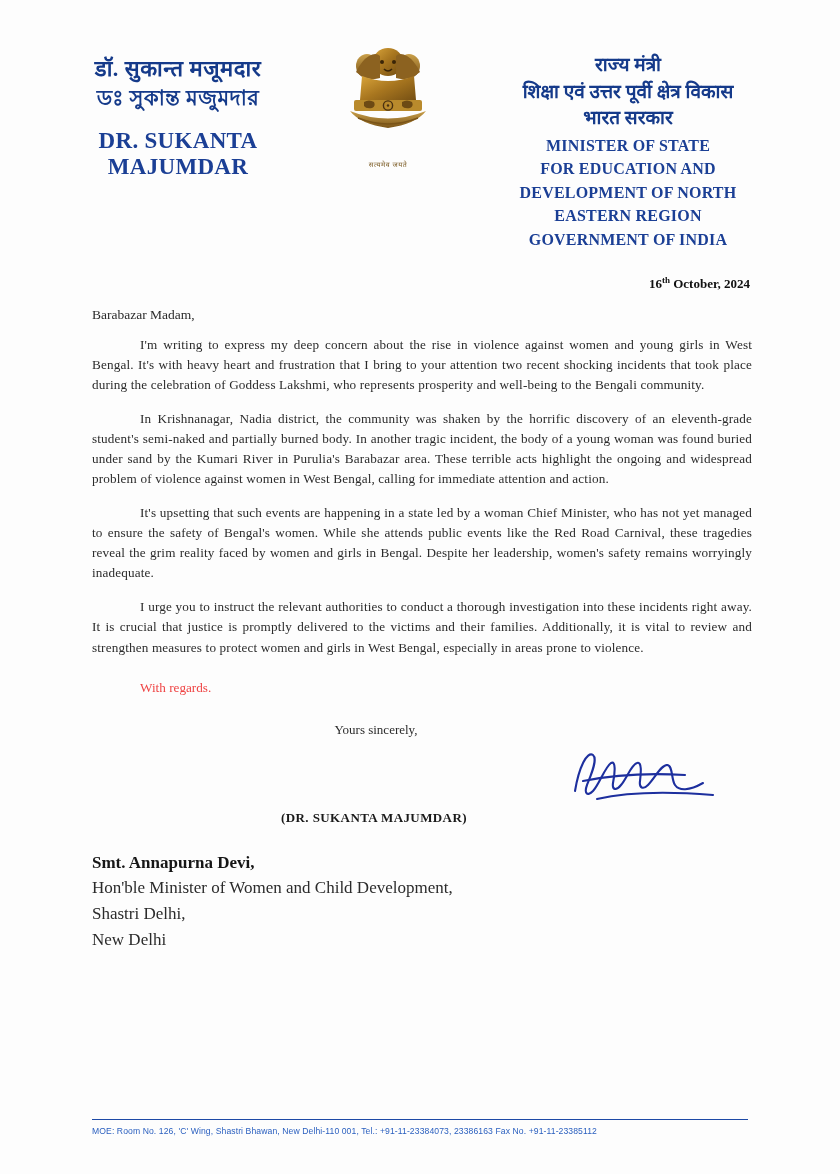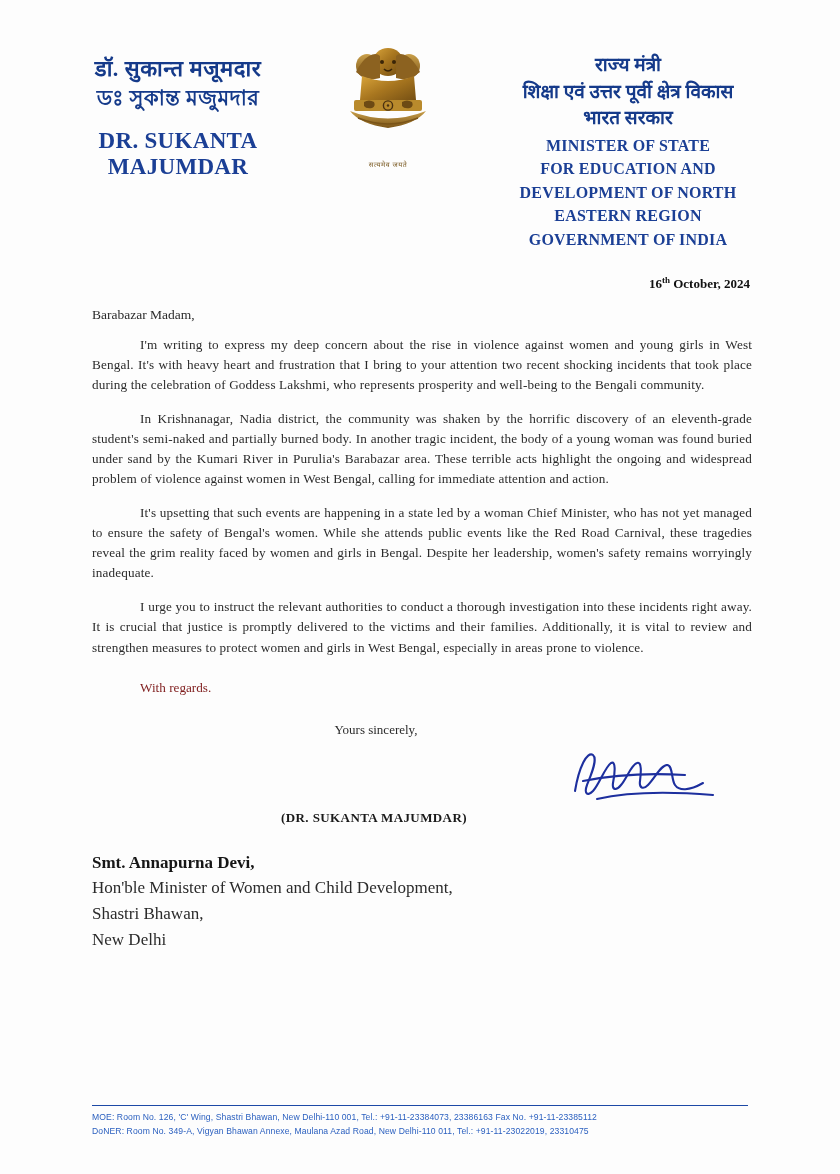--- a/index.html
+++ b/index.html
@@ -135,21 +135,21 @@
     font-size: 13.2px;
     line-height: 1.52;
     text-align: justify;
     color: #2b2b2b;
     margin: 0 0 14px 0;
     text-indent: 48px;
     letter-spacing: 0.15px;
   }
   .closing {
     font-size: 13.2px;
-    color: #7f1d1d;
+    color: #ef4444;
     margin-top: 22px;
     text-indent: 48px;
   }
 
   
   .sign-block {
     margin-top: 26px;
     text-align: center;
     padding-right: 88px;
   }
@@ -297,23 +297,22 @@
           <path d="M44 58 C70 52 112 50 160 54"></path>
         </g>
       </svg>
     </div>
     <div class="sign-name">(DR. SUKANTA  MAJUMDAR)</div>
   </div>
 
   <div class="addressee">
     <div class="a-name">Smt. Annapurna Devi,</div>
     <div>Hon'ble Minister of Women and Child Development,</div>
-    <div>Shastri Bhawan,</div>
+    <div>Shastri Delhi,</div>
     <div>New Delhi</div>
   </div>
 
   <div class="footer">
     <div class="footer-rule"></div>
     <div class="footer-line">MOE: Room No. 126, 'C' Wing, Shastri Bhawan, New Delhi-110 001, Tel.: +91-11-23384073, 23386163 Fax No. +91-11-23385112</div>
-    <div class="footer-line">DoNER: Room No. 349-A, Vigyan Bhawan Annexe, Maulana Azad Road, New Delhi-110 011, Tel.: +91-11-23022019, 23310475</div>
   </div>
 
 </div>
 
 </body></html>

